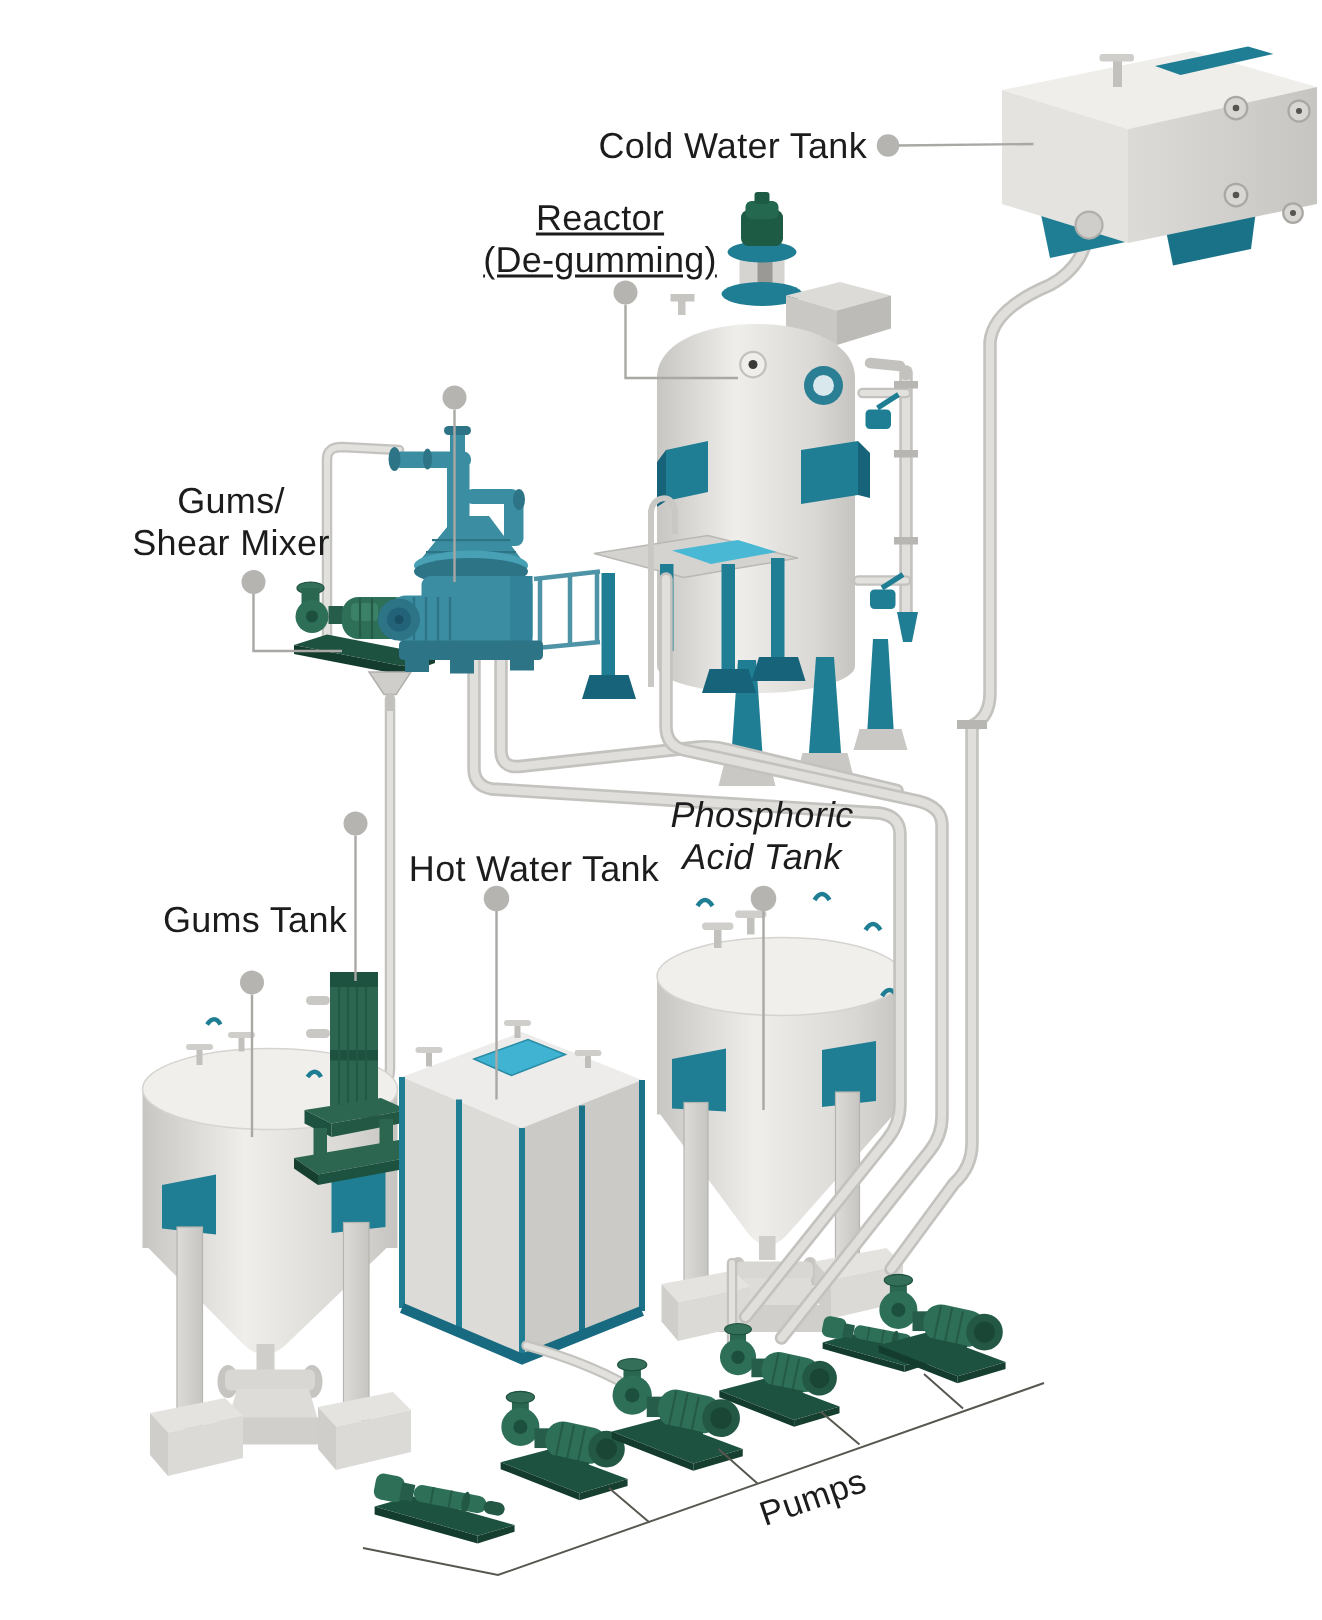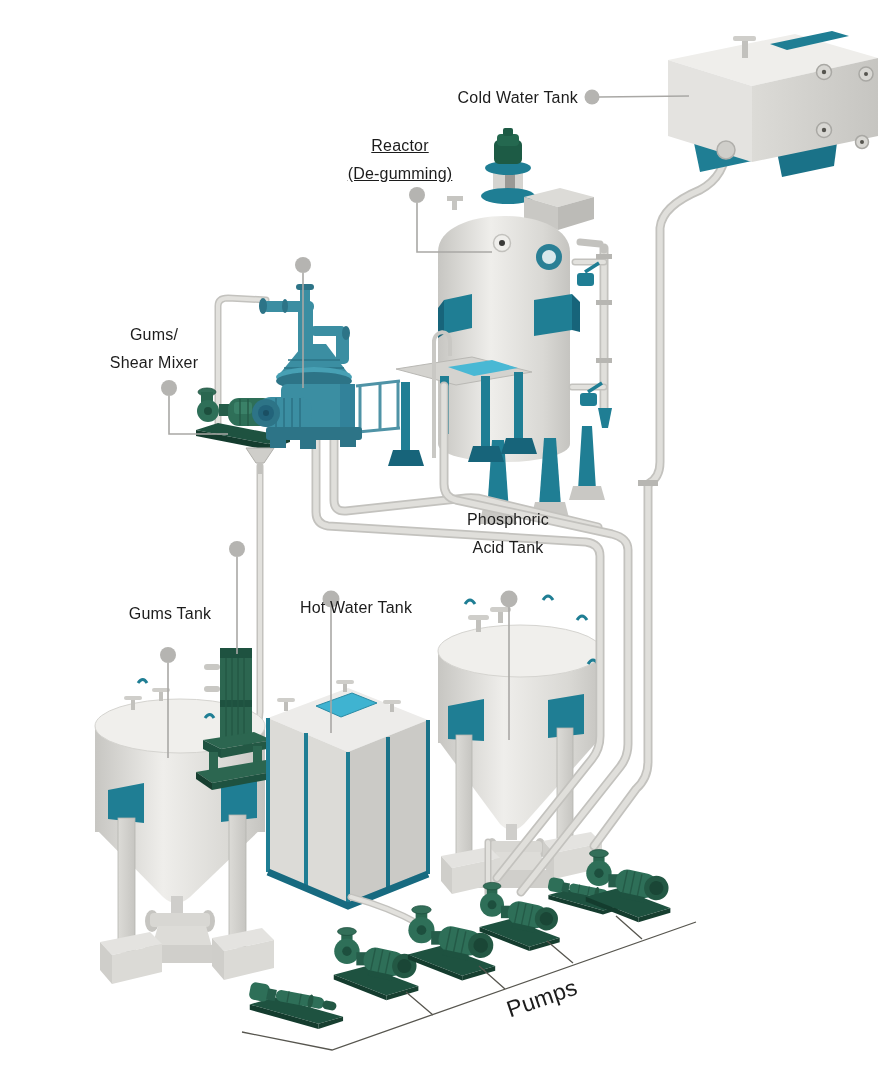--- a/index.html
+++ b/index.html
@@ -1,19 +1,19 @@
 <!DOCTYPE html>
 <html><head>
 <meta charset="utf-8">
 <style>
   html,body{margin:0;padding:0;background:#ffffff;}
   .canvas{position:relative;width:881px;height:1080px;background:#ffffff;overflow:hidden;
           font-family:"Liberation Sans", sans-serif;}
   svg{position:absolute;left:0;top:0;}
-  .lbl{position:absolute;font-size:16px;line-height:28px;color:#1c1c1c;
+  .lbl{position:absolute;font-size:24px;line-height:28px;color:#1c1c1c;
        text-align:center;letter-spacing:.2px;white-space:nowrap;}
   .lbl.right{text-align:right;}
   .lbl-pumps{position:absolute;font-size:23px;color:#1c1c1c;text-align:center;
        transform:rotate(-19deg);letter-spacing:.3px;}
   .pipe-o{stroke:#c3c2be;stroke-width:9;fill:none;stroke-linecap:round;stroke-linejoin:round;}
   .pipe-i{stroke:#e0dfdb;stroke-width:5.5;fill:none;stroke-linecap:round;stroke-linejoin:round;}
   .pipe-o2{stroke:#c3c2be;stroke-width:7;fill:none;stroke-linecap:round;stroke-linejoin:round;}
   .pipe-i2{stroke:#e2e1dd;stroke-width:4;fill:none;stroke-linecap:round;stroke-linejoin:round;}
   .leader{stroke:#a9a8a5;stroke-width:1.6;fill:none;}
   .bracket{stroke:#57564f;stroke-width:1.3;fill:none;}
@@ -421,25 +421,25 @@
 <div class="lbl" style="left:64px;top:321px;width:180px;">
   <div>Gums/</div>
   <div>Shear Mixer</div>
 </div>
 
 
 <div class="lbl" style="left:70px;top:600px;width:200px;">
   <span>Gums Tank</span>
 </div>
 
-<div class="lbl" style="left:256px;top:566px;width:200px;margin-top:28px;">
+<div class="lbl" style="left:256px;top:566px;width:200px;">
   <span>Hot Water Tank</span>
 </div>
 
-<div class="lbl" style="left:408px;top:506px;width:200px;">
+<div class="lbl" style="left:408px;top:530px;width:200px;font-style:italic;">
   <div>Phosphoric</div>
   <div>Acid Tank</div>
 </div>
 
 <div class="lbl-pumps" style="left:477px;top:985px;width:130px;">
   <span>Pumps</span>
 </div>
 
 </div>
 

